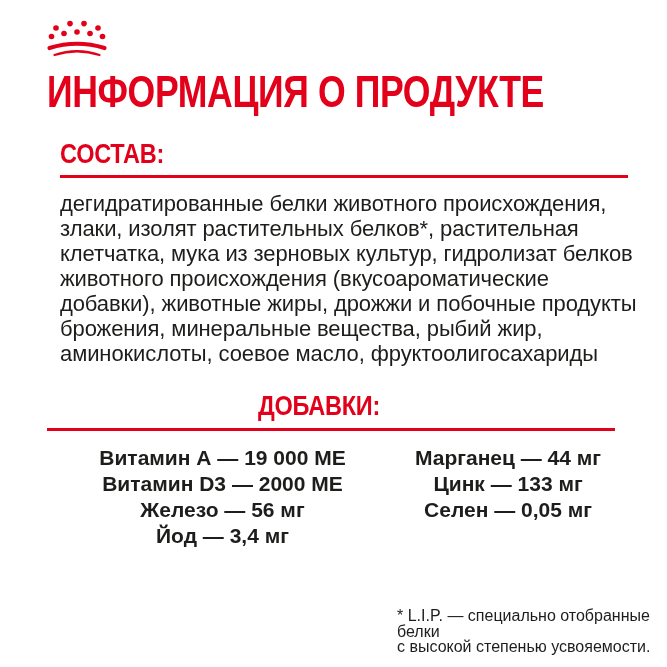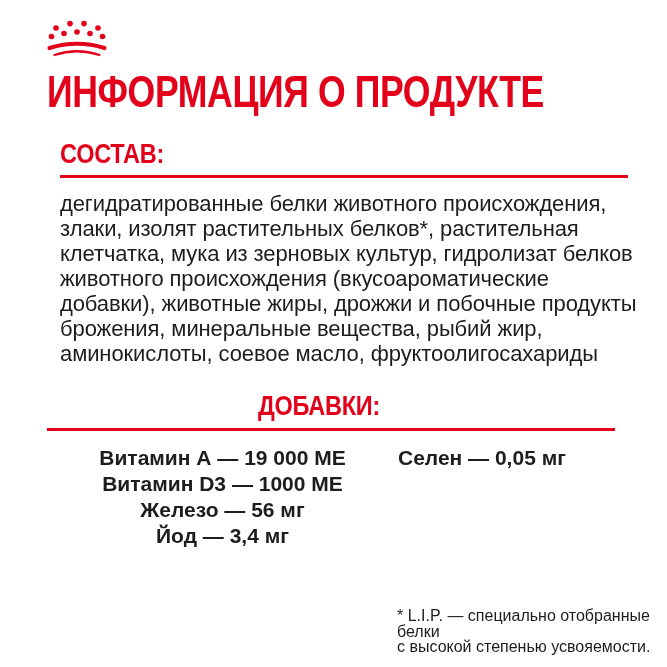--- a/index.html
+++ b/index.html
@@ -61,21 +61,21 @@
 
   .body-text {
     margin: 13px 0 0 0;
     font-size: 22px;
     line-height: 25px;
     white-space: pre;
     letter-spacing: -0.1px;
     color: var(--text);
   }
 
-  .cols { display: flex; margin-top: 14px; }
+  .cols { display: flex; margin-top: 14px; gap: 17px; }
   .col {
     list-style: none;
     margin: 0; padding: 0;
     font-size: 21px;
     line-height: 26px;
     font-weight: bold;
     white-space: nowrap;
     color: var(--text);
   }
   .col-left { width: 351px; }
@@ -133,25 +133,27 @@
   </section>
 
   <section class="abs section adds">
     <h2 class="section-heading">
       <span class="squeeze-h">ДОБАВКИ:</span>
     </h2>
     <div class="rule-2"></div>
     <div class="cols">
       <ul class="col col-left">
         <li>Витамин А — 19 000 МЕ</li>
-        <li>Витамин D3 — 1000 МЕ</li>
+        <li>Витамин D3 — 2000 МЕ</li>
         <li>Железо — 56 мг</li>
         <li>Йод — 3,4 мг</li>
       </ul>
       <ul class="col col-right">
+        <li>Марганец — 44 мг</li>
+        <li>Цинк — 133 мг</li>
         <li>Селен — 0,05 мг</li>
       </ul>
     </div>
   </section>
 
   <div class="abs footnote">* L.I.P. — специально отобранные белки
 с высокой степенью усвояемости.</div>
 
 </div>
 

